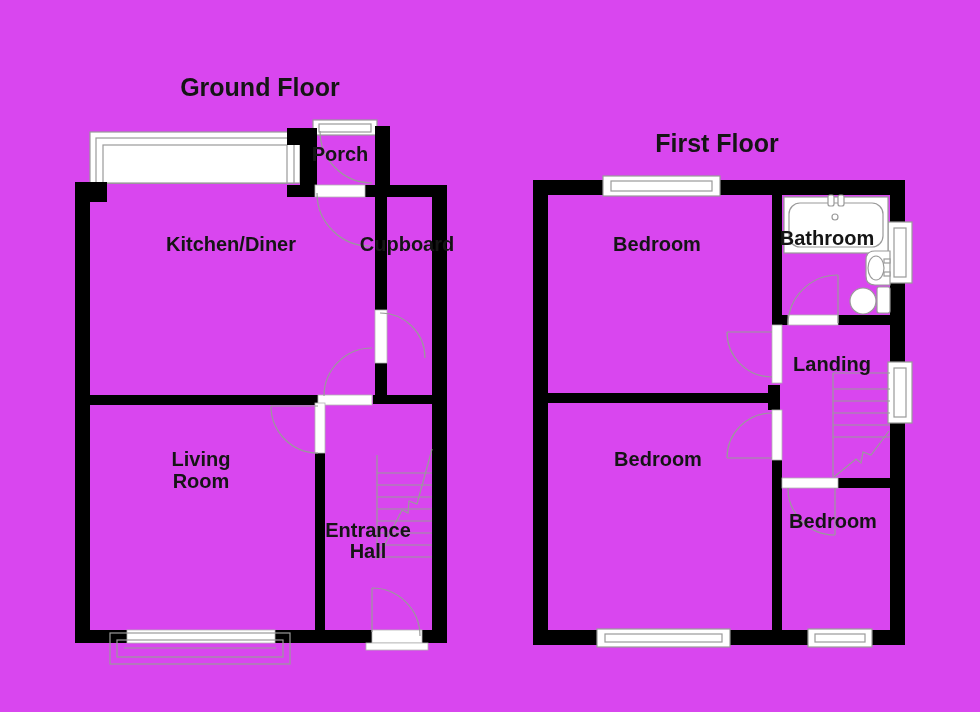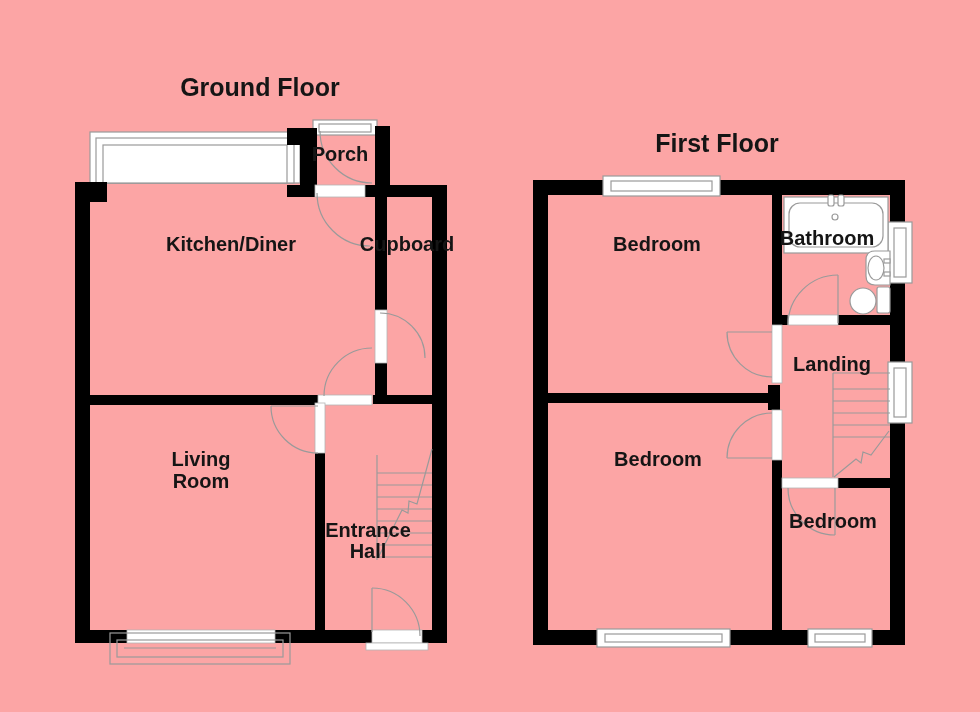--- a/index.html
+++ b/index.html
@@ -1,16 +1,16 @@
 <!DOCTYPE html>
 <html><head>
 <meta charset="utf-8">
 <style>
   html,body{margin:0;padding:0;background:#ffffff;}
-  .canvas{position:relative;width:980px;height:712px;background:#fca5a5;overflow:hidden;
+  .canvas{position:relative;width:980px;height:712px;background:#d946ef;overflow:hidden;
           font-family:"Liberation Sans", sans-serif;}
   svg{display:block}
   .w{fill:#000000;stroke:none;}
   .ln{fill:none;stroke:#9a9a9a;stroke-width:1.2;}
   .lnf{fill:#ffffff;stroke:#9a9a9a;stroke-width:1.2;}
   .op{fill:#ffffff;stroke:#b5b5b5;stroke-width:0.8;}
   .ttl{font-family:"Liberation Sans", sans-serif;font-size:25px;font-weight:bold;fill:#151515;text-anchor:middle;}
   .lbl{font-family:"Liberation Sans", sans-serif;font-size:20px;font-weight:bold;fill:#151515;text-anchor:middle;}
 </style>
 </head>

